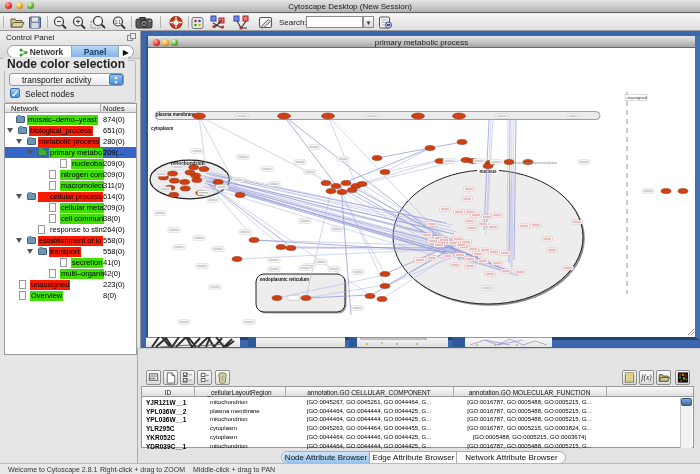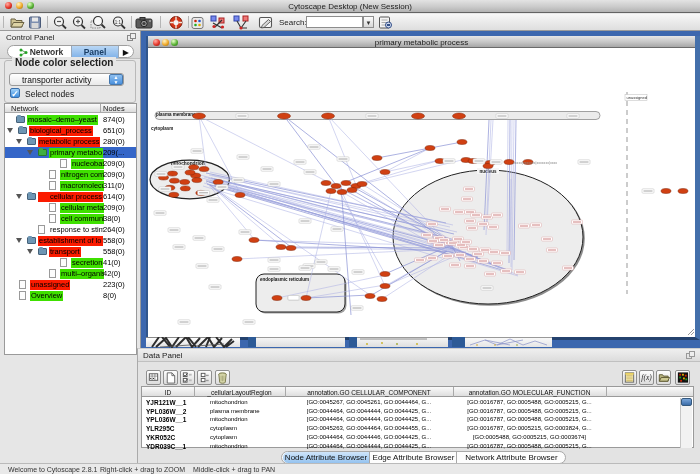--- a/index.html
+++ b/index.html
@@ -40,22 +40,22 @@
 #tabs { position:absolute; left:7px; top:14px; width:127px; height:13px;
   background:#fff; border:1px solid #9f9f9f; border-radius:7px; }
 #tab-net { position:absolute; left:14px; top:1px; width:49px; height:11px; font-size:8.5px;
   font-weight:bold; color:#333; text-align:center; line-height:11px; }
 #tab-mosaic { position:absolute; left:63px; top:0; width:48px; height:12px;
   background:linear-gradient(#b9d7f5,#7fb1e8); border-left:1px solid #98a8bb; border-right:1px solid #98a8bb;
   font-size:8.5px; font-weight:bold; color:#1a3e66; text-align:center; line-height:12px; }
 #tab-arrow { position:absolute; right:4px; top:2px; font-size:8px; color:#111; }
 #groupbox { position:absolute; left:4px; top:29px; width:132px; height:43px;
   border:1px solid #b9b9b9; border-radius:3px; }
-#groupbox-label { position:absolute; left:12px; top:24px; background:#e6e6e6; padding:0 3px;
-  font-size:10px; font-weight:bold; color:#222; }
+#groupbox-label { position:absolute; left:4px; top:24px; background:#e6e6e6; padding:0 3px;
+  font-size:12px; font-weight:bold; color:#222; }
 #dropdown { position:absolute; left:9px; top:10px; width:115px; height:13px;
   background:linear-gradient(#ffffff,#e9e9e9); border:1px solid #9a9a9a; border-radius:3px; }
 #dropdown span { position:absolute; left:12px; top:1px; font-size:8.5px; color:#111; }
 #dropdown .stepper { position:absolute; right:0px; top:0px; width:14px; height:11px;
   background:linear-gradient(#8fc0f0,#4a90dd); border-radius:2px; border:1px solid #4577ad;
   color:#fff; font-size:5px; text-align:center; line-height:5px; }
 #checkbox { position:absolute; left:10px; top:31px; width:10px; height:10px;
   background:linear-gradient(#9ed0f8,#3f8fe0); border:1px solid #3a6ea9; border-radius:2px;
   color:#fff; font-size:9px; line-height:10px; text-align:center; font-weight:bold;}
 #checkbox-label { position:absolute; left:25px; top:31px; font-size:8.5px; color:#111; }
@@ -737,27 +737,20 @@
           <line x1="3" y1="2" x2="70" y2="2" stroke="#777" stroke-width="0.8"></line>
           <circle cx="10" cy="7" r="0.9" fill="#c8b020"></circle>
           <circle cx="25" cy="6" r="0.9" fill="#c8b020"></circle>
           <circle cx="40" cy="7" r="0.9" fill="#a0a830"></circle>
           <circle cx="60" cy="7" r="0.9" fill="#c8b020"></circle>
         </svg>
       </div>
   </div>
 
   <div id="dpanel" class="abs">
-    <div id="dpanel-head">
-        <span>Data Panel</span>
-      <svg style="position:absolute;right:5px;top:2px" width="9" height="8">
-          <rect x="0.5" y="2.5" width="5" height="5" fill="none" stroke="#999"></rect>
-          <rect x="3.5" y="0.5" width="5" height="5" fill="#eee" stroke="#999"></rect>
-        </svg>
-    </div>
     <div id="dicons">
         <div class="dicon" style="left:8px">
           <svg width="13" height="13" viewBox="0 0 13 14" style="position:absolute;left:0;top:0">
             <rect x="2" y="3" width="9" height="7" fill="#fff" stroke="#555"></rect>
             <path d="M2 5.5 h9 M5 3 v7 M8 3 v7" stroke="#555" stroke-width="0.6"></path>
             <circle cx="3.5" cy="8" r="0.7" fill="#333"></circle>
             <circle cx="6.5" cy="8" r="0.7" fill="#333"></circle>
           </svg>
         </div>
         <div class="dicon" style="left:25px">

